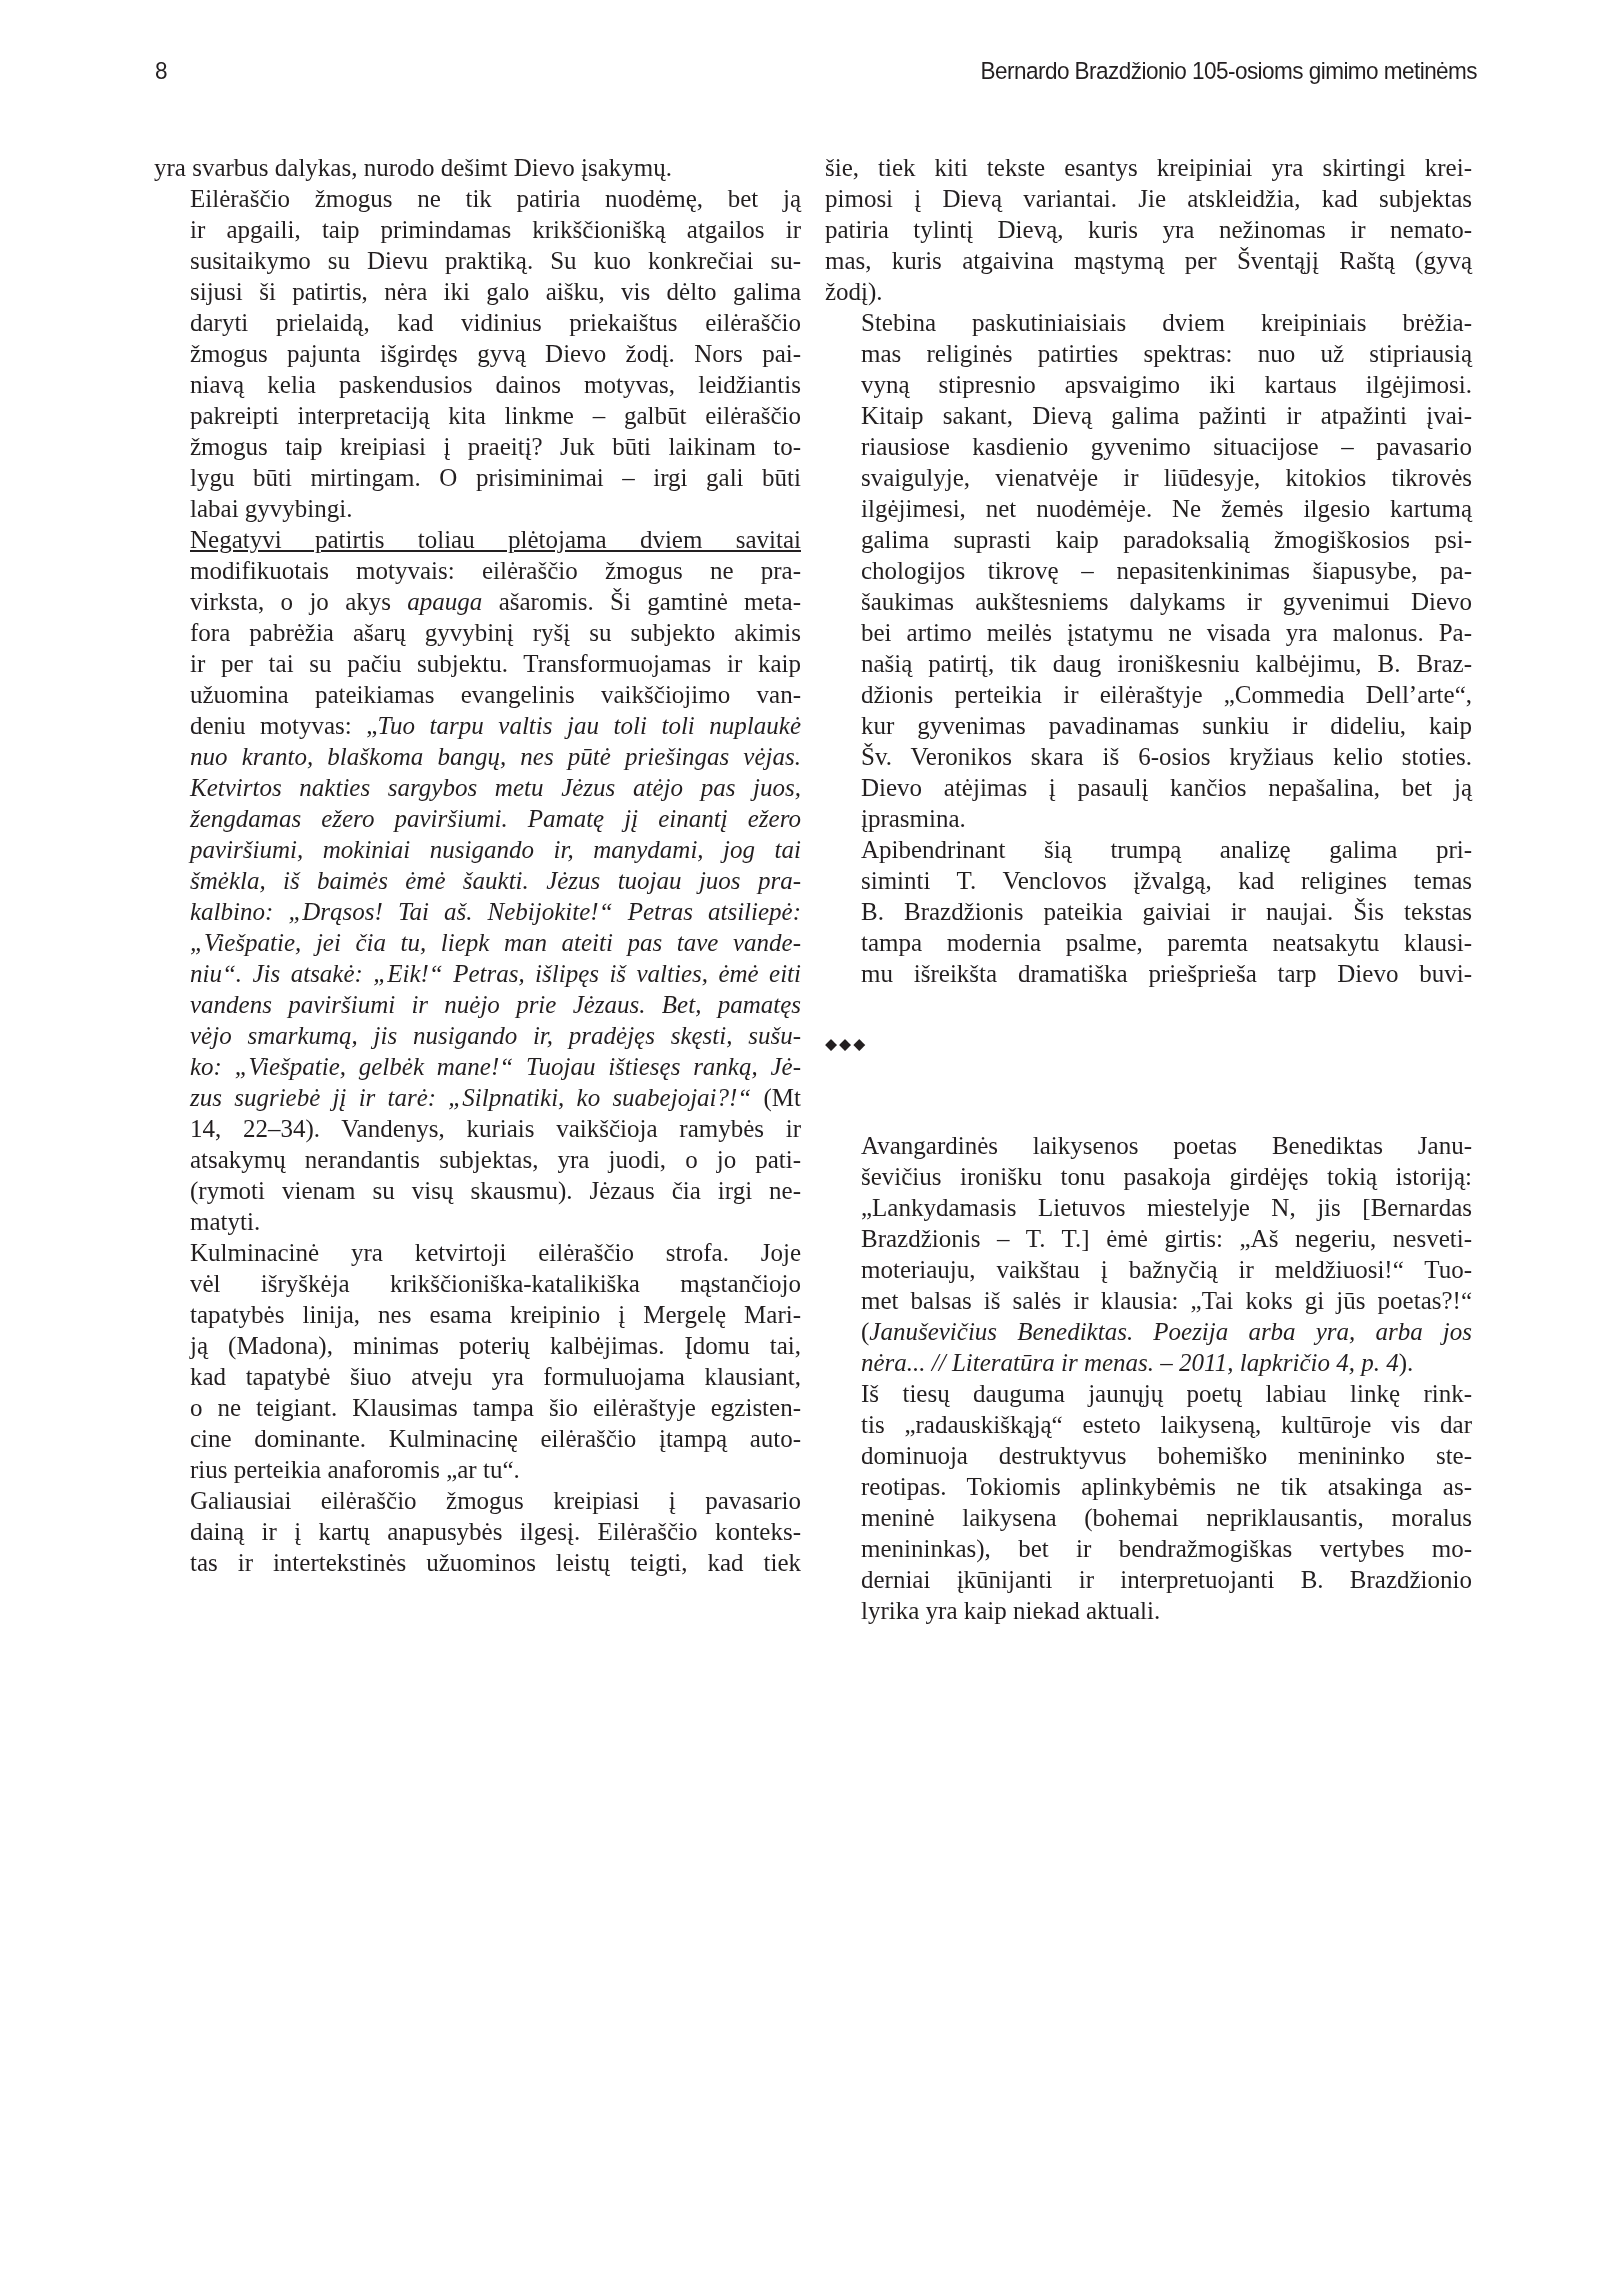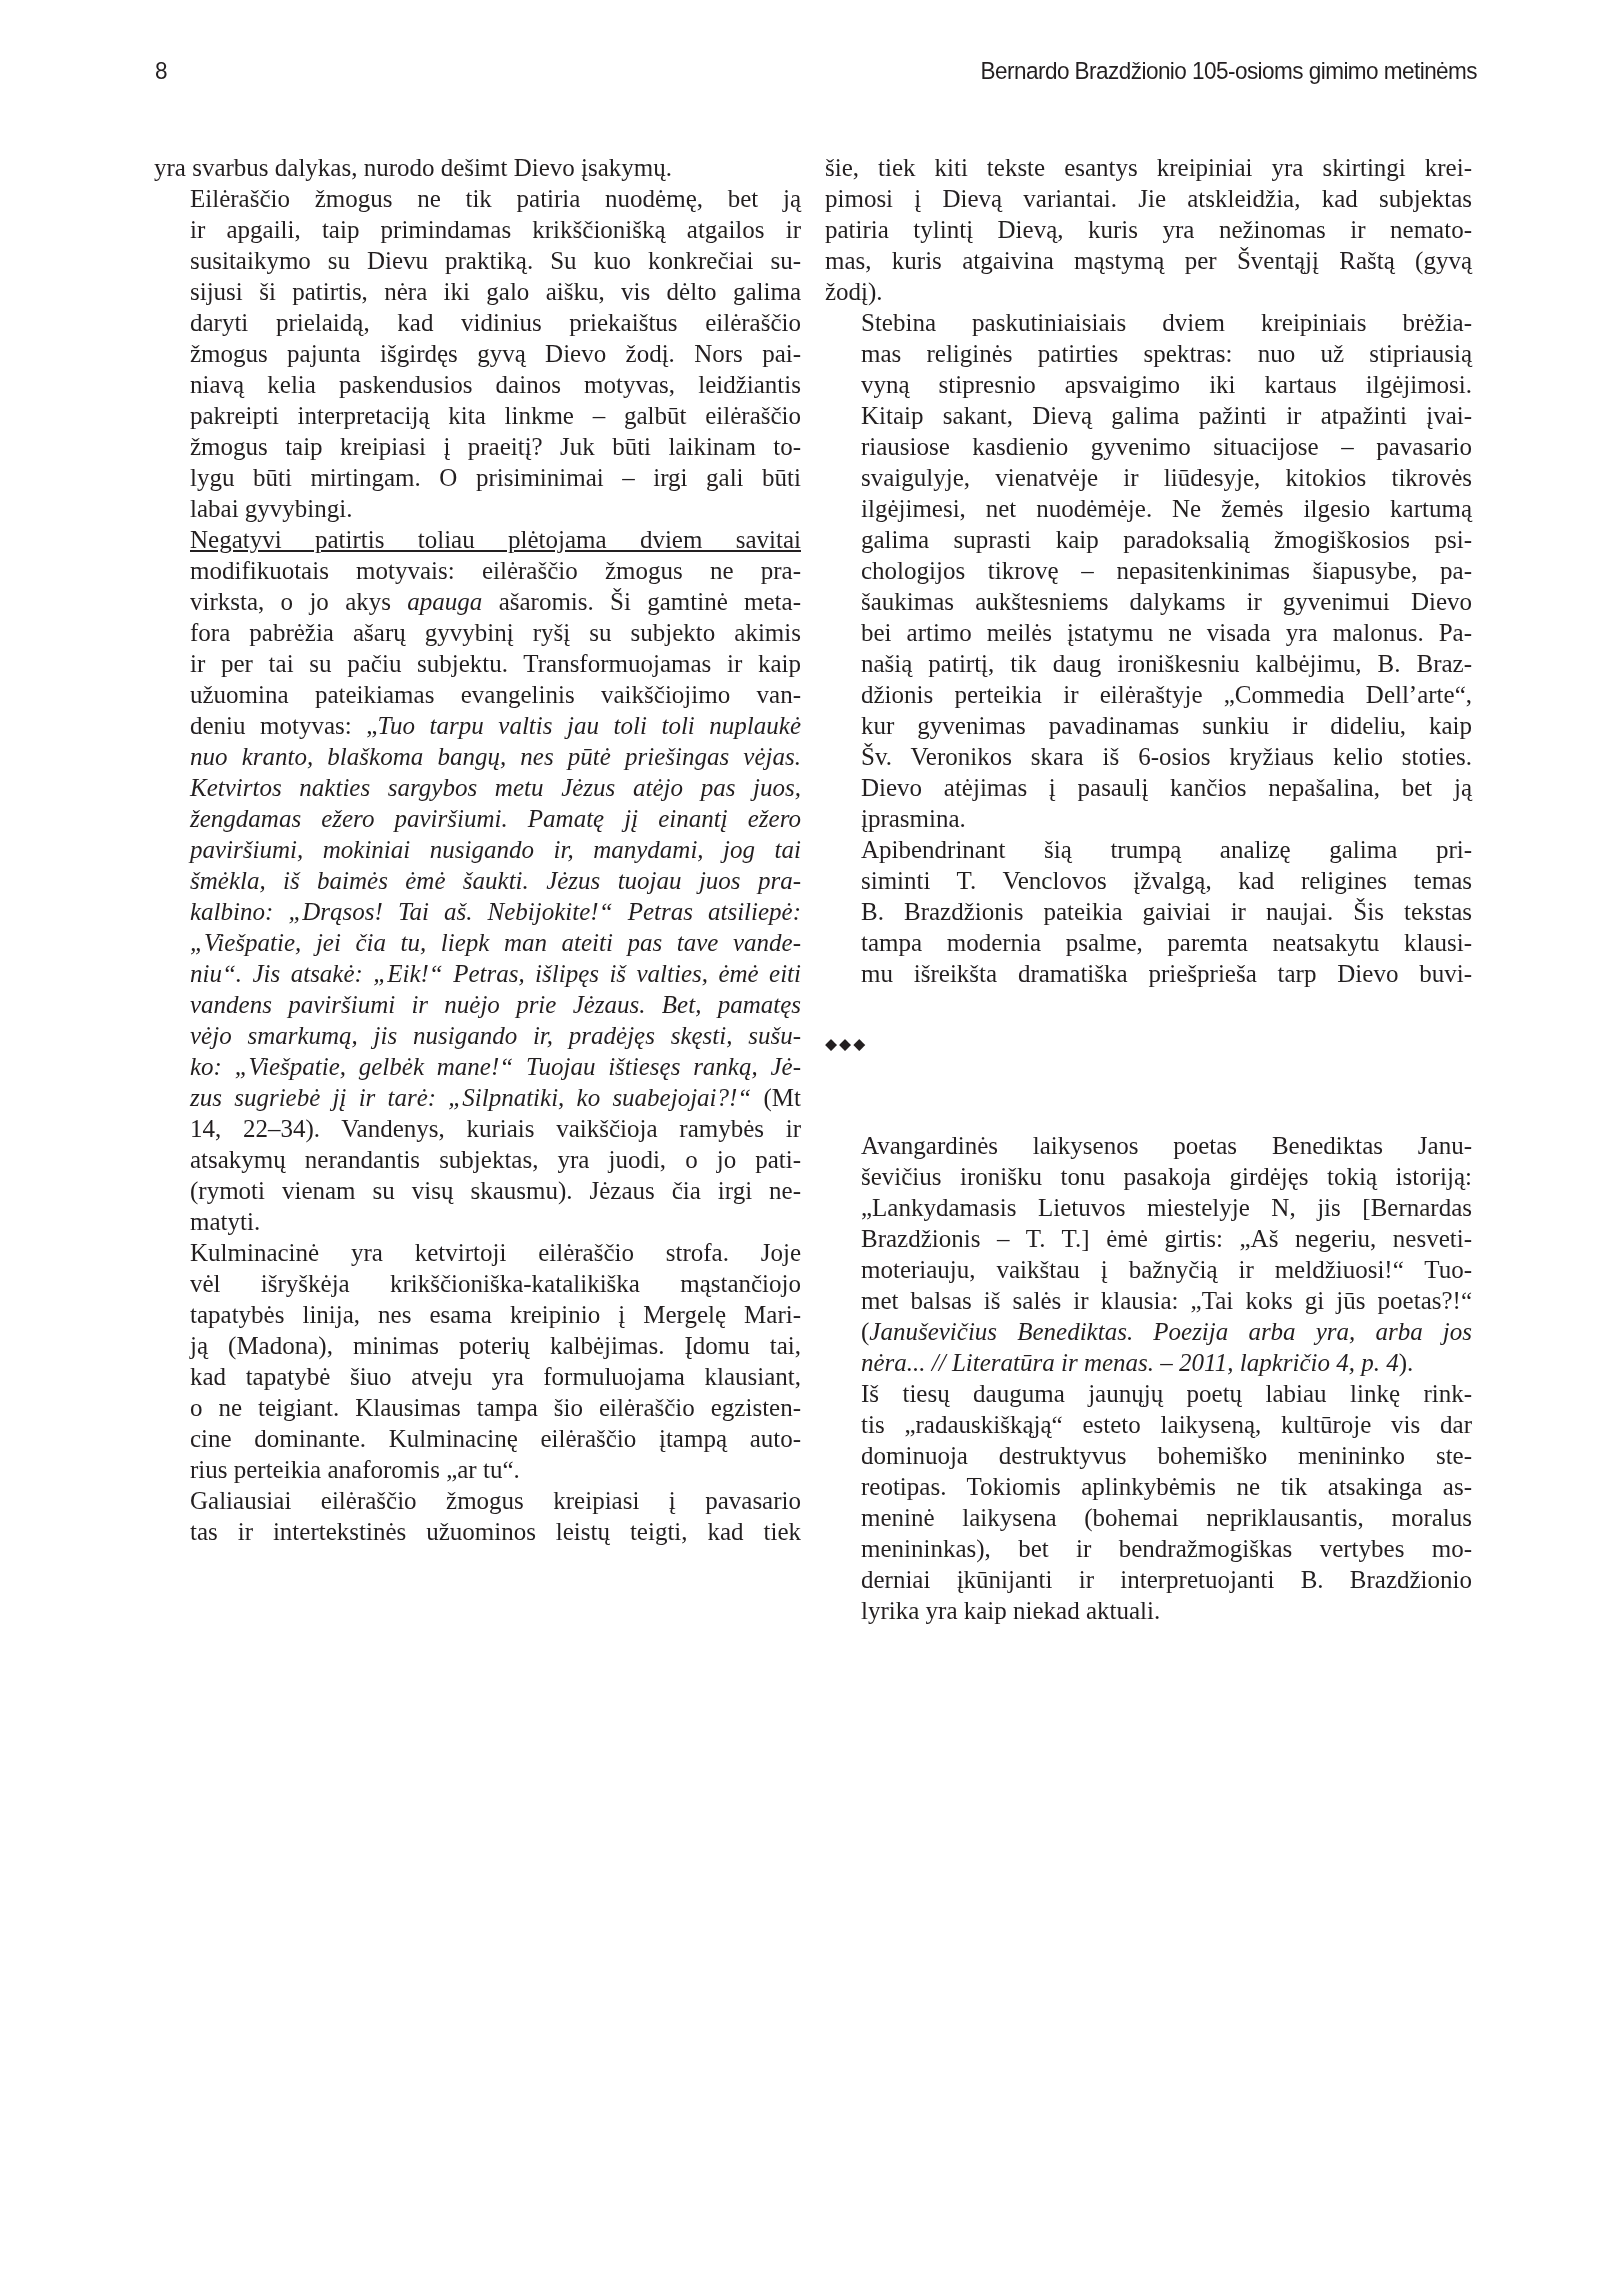--- a/index.html
+++ b/index.html
@@ -97,26 +97,27 @@
       <span class="line">atsakymų nerandantis subjektas, yra juodi, o jo pati-</span>
       <span class="line">(rymoti vienam su visų skausmu). Jėzaus čia irgi ne-</span>
       <span class="line last">matyti.</span>
     </p>
     <p class="indent">
       <span class="line" style="text-indent: 36px;">Kulminacinė yra ketvirtoji eilėraščio strofa. Joje</span>
       <span class="line">vėl išryškėja krikščioniška-katalikiška mąstančiojo</span>
       <span class="line">tapatybės linija, nes esama kreipinio į Mergelę Mari-</span>
       <span class="line">ją (Madona), minimas poterių kalbėjimas. Įdomu tai,</span>
       <span class="line">kad tapatybė šiuo atveju yra formuluojama klausiant,</span>
-      <span class="line">o ne teigiant. Klausimas tampa šio eilėraščio egzisten-</span>
+      <span class="line">o ne teigiant. Klausimas tampa šio eilėraštyje egzisten-</span>
       <span class="line">cine dominante. Kulminacinę eilėraščio įtampą auto-</span>
       <span class="line last">rius perteikia anaforomis „ar tu“.</span>
     </p>
     <p class="indent">
       <span class="line" style="text-indent: 36px;">Galiausiai eilėraščio žmogus kreipiasi į pavasario</span>
+      <span class="line">dainą ir į kartų anapusybės ilgesį. Eilėraščio konteks-</span>
       <span class="line">tas ir intertekstinės užuominos leistų teigti, kad tiek</span>
     </p>
   </div>
 
 <div class="column col-right">
   <div id="right-before">
       <p class="">
         <span class="line">šie, tiek kiti tekste esantys kreipiniai yra skirtingi krei-</span>
         <span class="line">pimosi į Dievą variantai. Jie atskleidžia, kad subjektas</span>
         <span class="line">patiria tylintį Dievą, kuris yra nežinomas ir nemato-</span>

